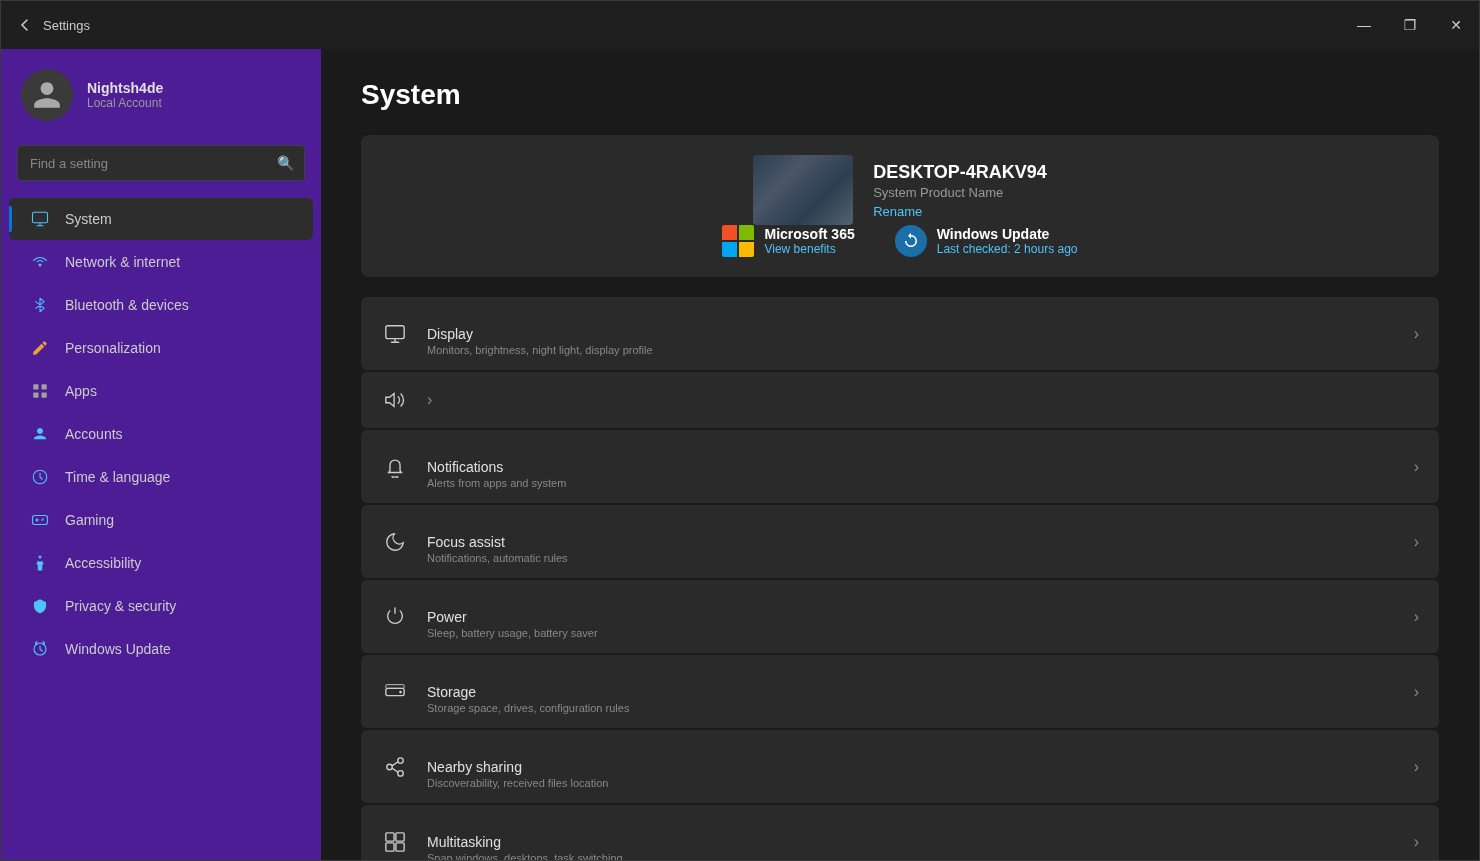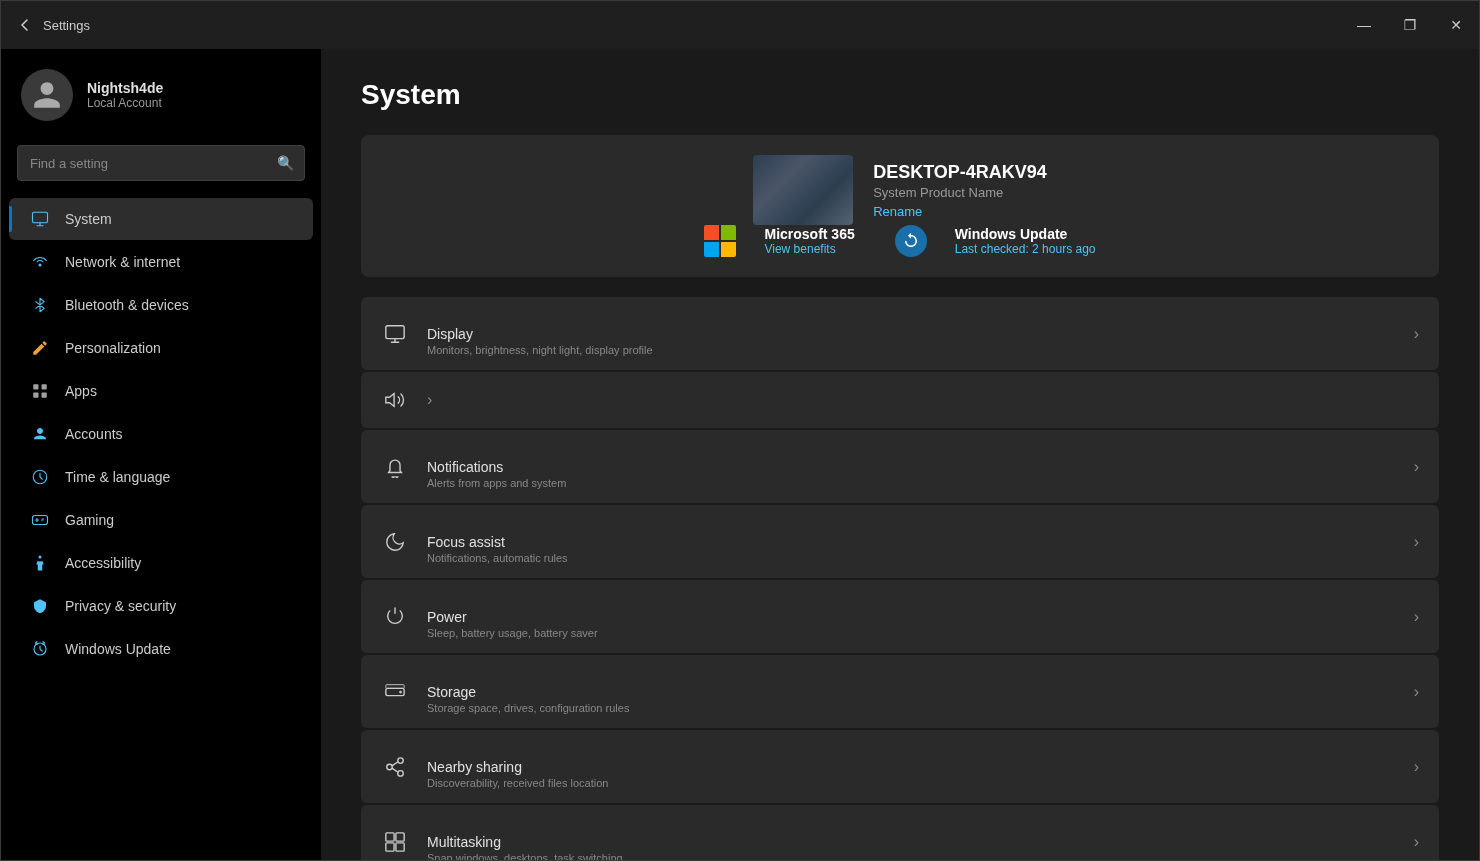--- a/index.html
+++ b/index.html
@@ -62,21 +62,21 @@
 
     .app-body {
       display: flex;
       flex: 1;
       overflow: hidden;
     }
 
     
     .sidebar {
       width: 320px;
-      background: #000000;
+      background: #4c1d95;
       display: flex;
       flex-direction: column;
       flex-shrink: 0;
       overflow-y: auto;
       padding-bottom: 16px;
     }
 
     .user-section {
       display: flex;
       align-items: center;
@@ -225,21 +225,21 @@
 
     .device-right {
       display: flex;
       gap: 40px;
       align-items: center;
     }
 
     .device-service {
       display: flex;
       align-items: center;
-      gap: 28px;
+      gap: 10px;
       cursor: pointer;
     }
 
     .ms365-icon {
       width: 32px;
       height: 32px;
       display: grid;
       grid-template-columns: 1fr 1fr;
       grid-template-rows: 1fr 1fr;
       gap: 2px;

